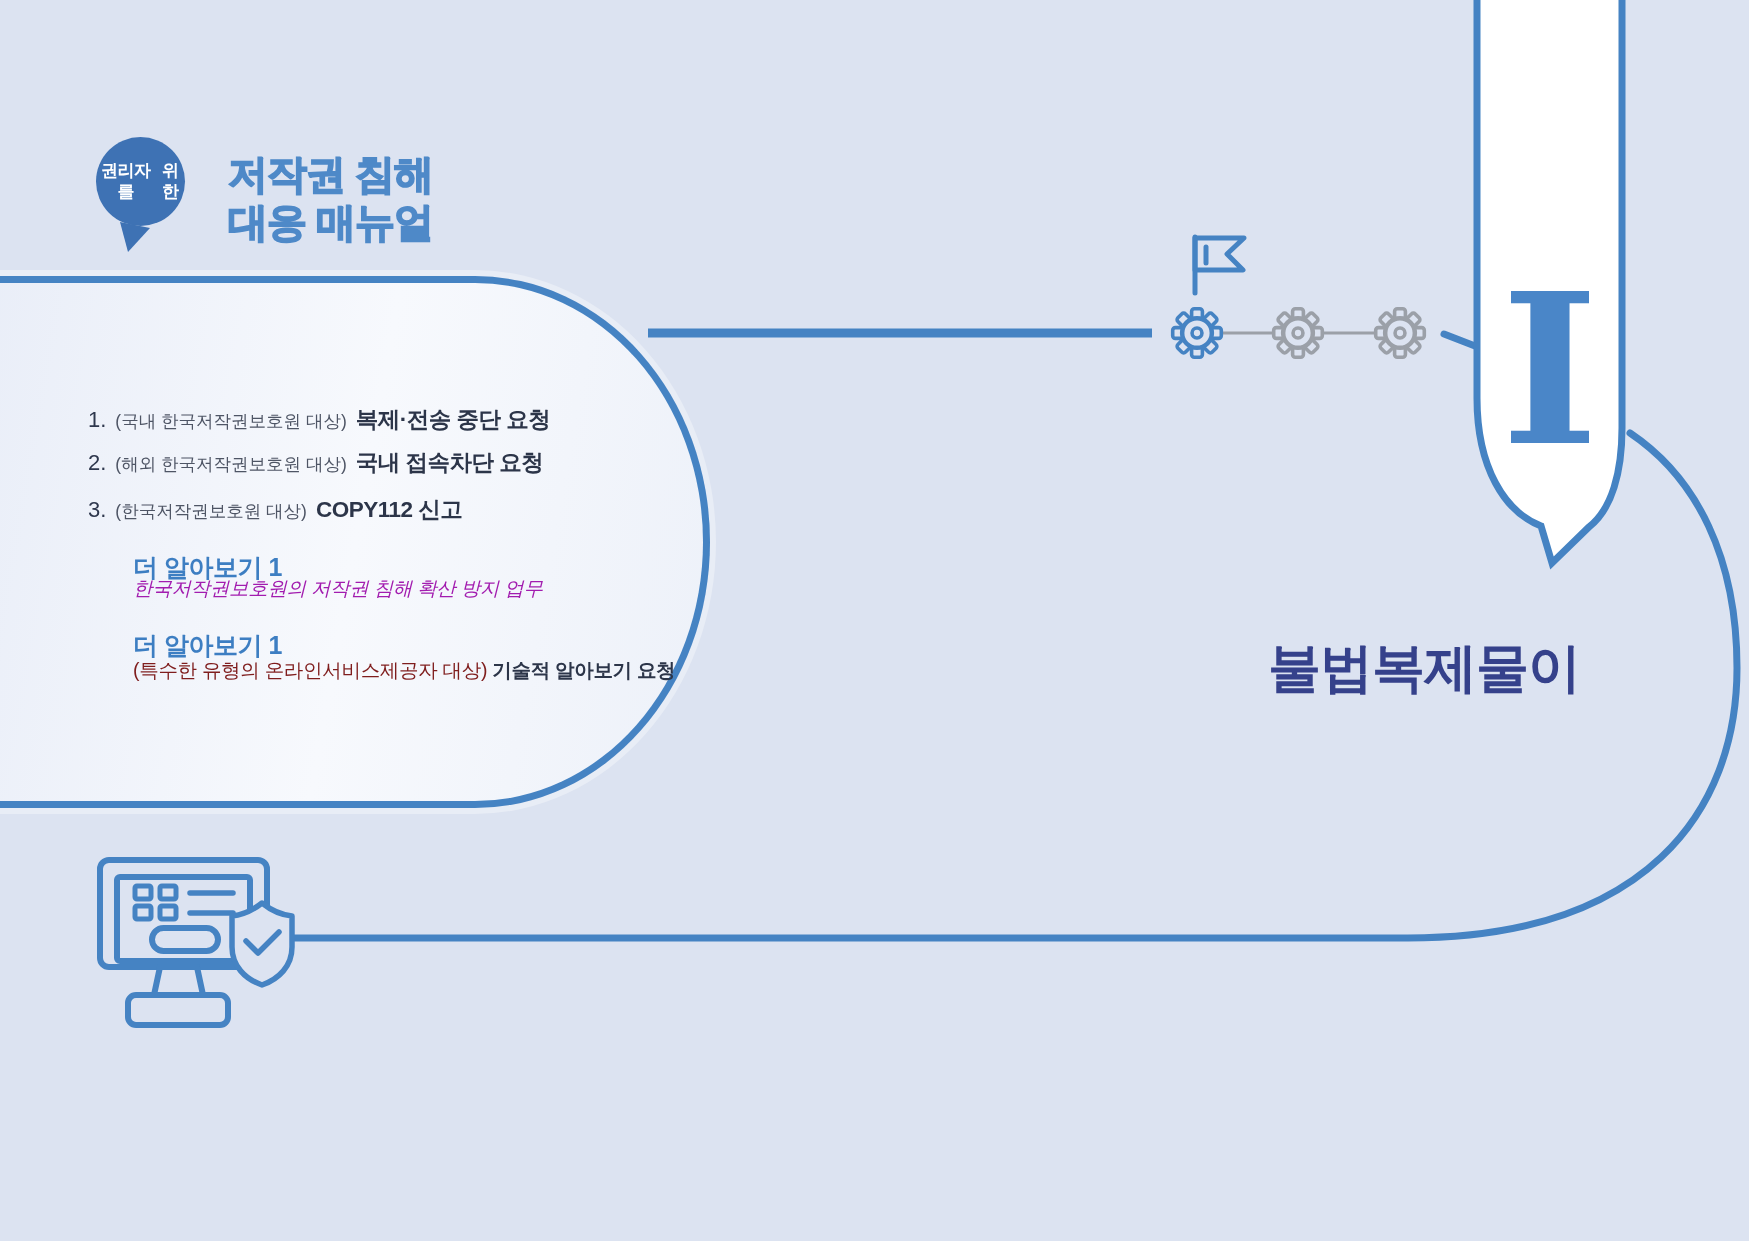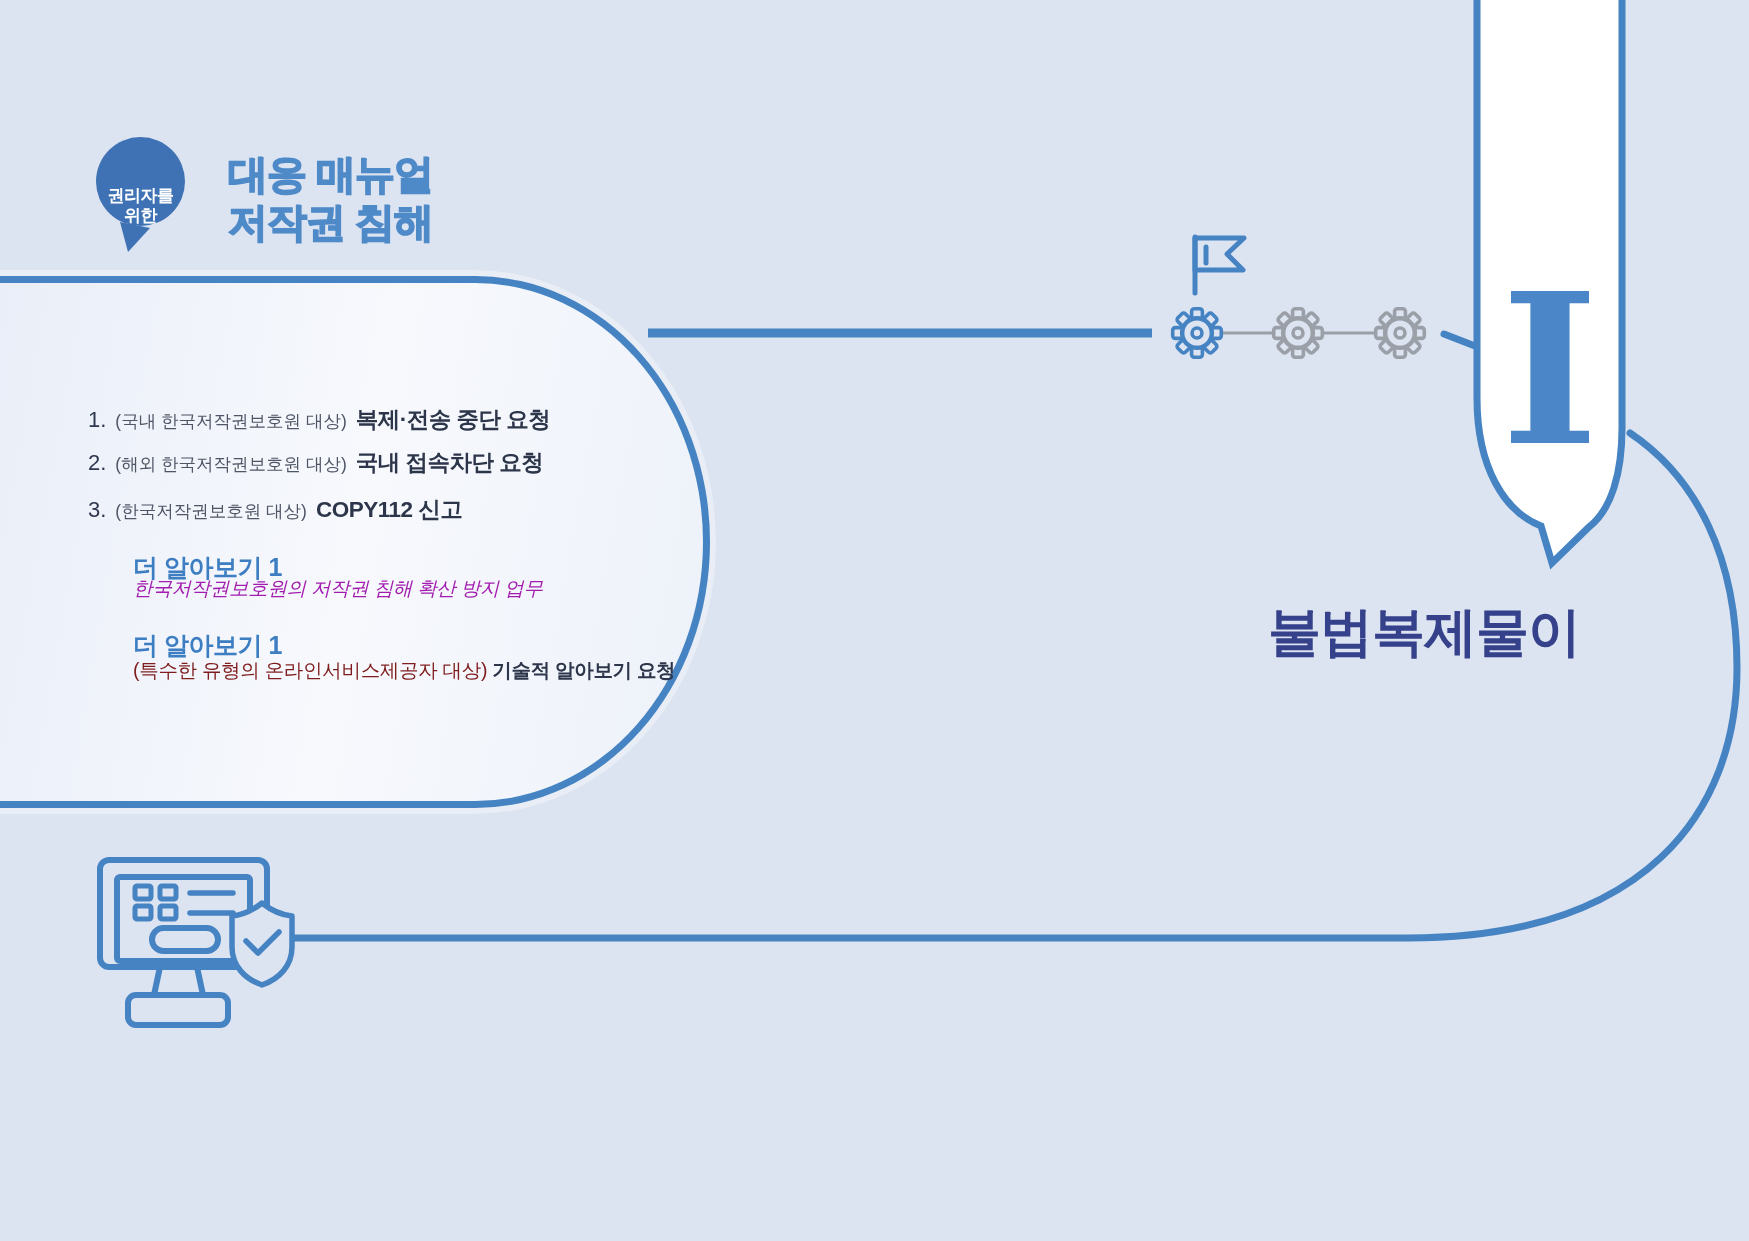--- a/index.html
+++ b/index.html
@@ -15,22 +15,22 @@
     box-sizing:border-box;
     border:7px solid #4583c3;border-left:none;
     border-radius:0 235px 235px 0 / 0 266px 266px 0;
     background:linear-gradient(100deg,#e7ecf7 0%,#f7f9fd 55%,#edf1f9 100%);
     box-shadow:0 0 0 6px rgba(255,255,255,0.35);
   }
 
   
   .badge{
     position:absolute;left:96px;top:137px;width:89px;height:89px;border-radius:50%;
-    background:#3e72b4;color:#ffffff;display:flex;flex-direction:column;
-    align-items:center;justify-content:flex-end;text-align:center;
+    background:#3e72b4;color:#ffffff;display:flex;flex-direction:row;
+    align-items:center;justify-content:flex-start;text-align:center;
     font-weight:700;font-size:17px;line-height:1.18;letter-spacing:-0.5px;
   }
   .badge-tail{position:absolute;left:112px;top:214px;}
   .logo-title{
     position:absolute;left:228px;top:150px;
     color:#4e89c8;font-weight:800;font-size:40px;line-height:1.2;
     letter-spacing:-1px;-webkit-text-stroke:1.6px #4e89c8;
   }
 
   
@@ -43,21 +43,21 @@
   .more-desc .regular{font-weight:400;color:#7f1d1d;}
   .more-desc .bold{font-weight:700;color:#2c3549;}
 
   
   .numeral{
     position:absolute;left:1477px;top:266px;width:146px;text-align:center;
     font-family:"DejaVu Serif","Liberation Serif",serif;font-weight:700;
     font-size:208px;line-height:1;color:#4a86c8;
   }
   .chapter-title{
-    position:absolute;right:169px;top:598px;text-align:right;
+    position:absolute;right:169px;top:634px;text-align:right;
     color:#35418b;line-height:1.3;white-space:nowrap;
   }
   .chapter-title .t1{font-size:53px;font-weight:600;letter-spacing:-1px;display:block;}
   .chapter-title .t2{font-size:56px;font-weight:800;letter-spacing:-1.5px;display:block;}
 
   svg.deco{position:absolute;left:0;top:0;pointer-events:none;}
 </style>
 </head>
 <body>
 
@@ -130,22 +130,22 @@
 </svg>
 
 <div class="badge">
   <span>권리자를</span>
   <span>위한</span>
 </div>
 <svg class="badge-tail" width="50" height="50">
   <path d="M 8 8 L 38 14 L 16 38 Z" fill="#3e72b4"></path>
 </svg>
 <div class="logo-title">
+  <div>저작권 침해</div>
   <div>대응 매뉴얼</div>
-  <div>저작권 침해</div>
 </div>
 
 <div class="list-row" style="top:404px;">
   <span class="list-num">1.</span>
   <span class="list-prefix">(국내 한국저작권보호원 대상)</span>
   <span class="list-bold">복제·전송 중단 요청</span>
 </div>
 <div class="list-row" style="top:447px;">
   <span class="list-num">2.</span>
   <span class="list-prefix">(해외 한국저작권보호원 대상)</span>

